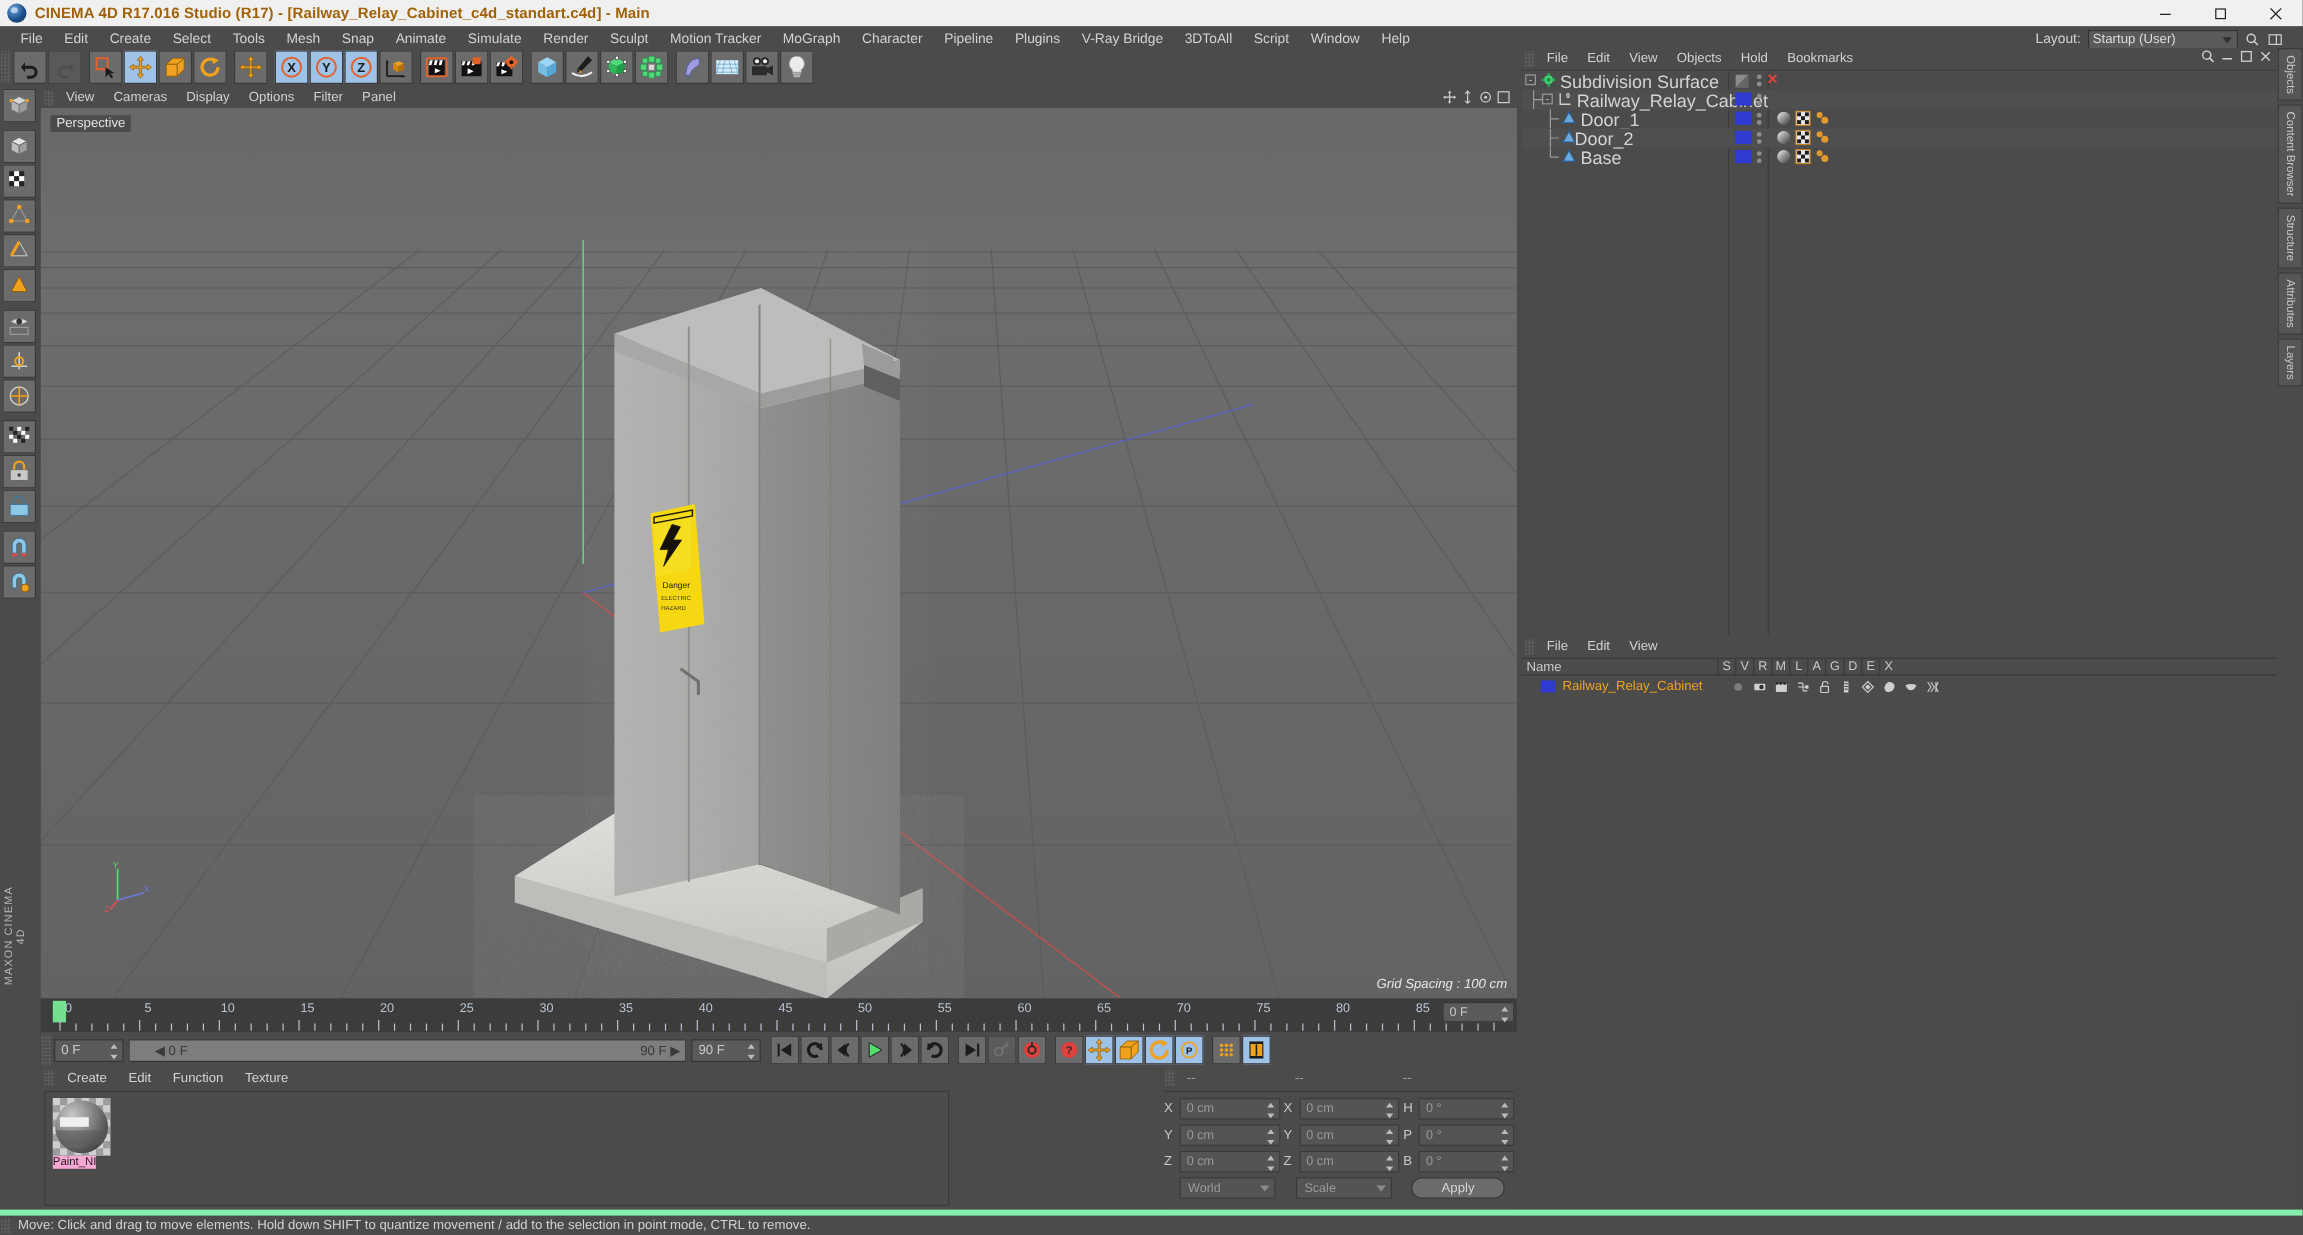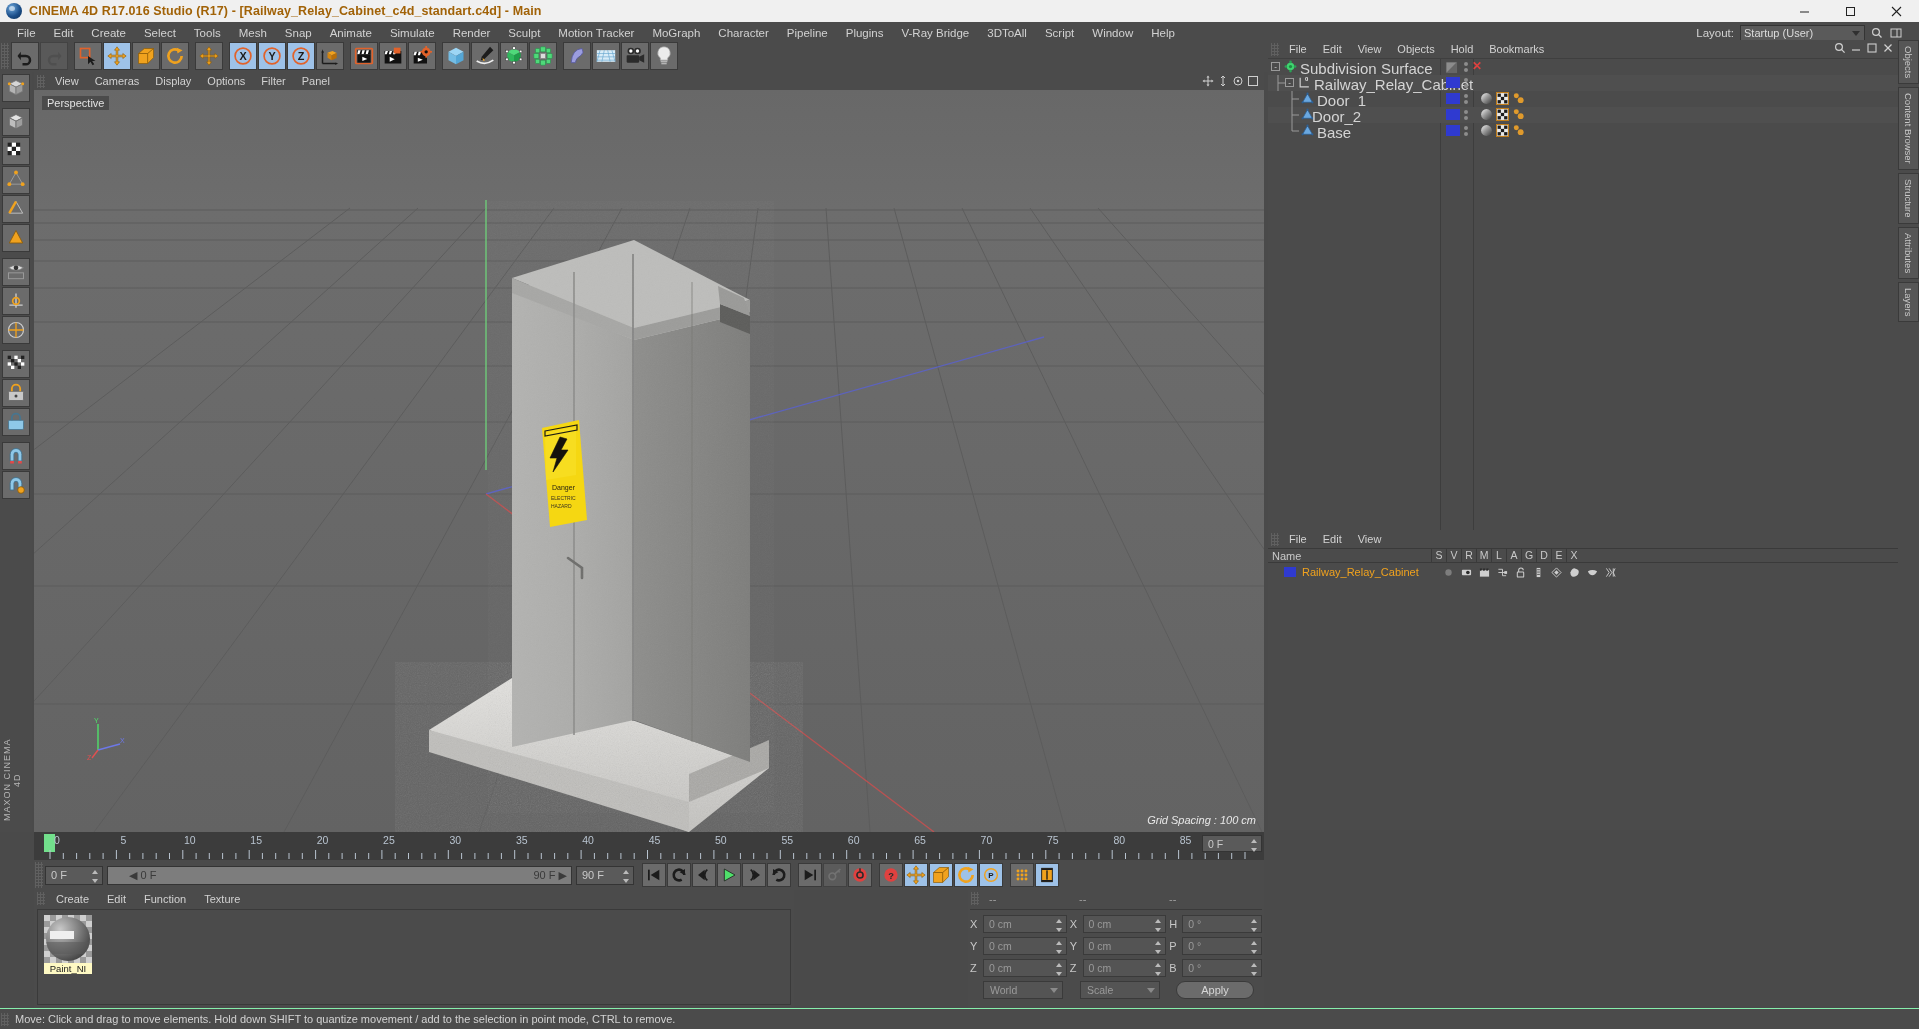--- a/index.html
+++ b/index.html
@@ -120,21 +120,21 @@
     background-image:linear-gradient(45deg,#9a9a9a 25%,transparent 25%,transparent 75%,#9a9a9a 75%),
       linear-gradient(45deg,#9a9a9a 25%,#cfcfcf 25%,#cfcfcf 75%,#9a9a9a 75%);
     background-size:12px 12px; background-position:0 0,6px 6px; position:relative;}
   .mat-ball{ position:absolute;left:2px;top:2px;width:44px;height:44px;border-radius:50%;
     background:radial-gradient(circle at 32% 28%, #c9c9c9 0%, #8d8d8d 35%, #4a4a4a 75%, #2e2e2e 100%);
     overflow:hidden;}
   .mat-ball::before{ content:"";position:absolute;left:4px;top:14px;width:24px;height:8px;
     background:#efefef; }
   .mat-ball::after{ content:"";position:absolute;left:0;top:25px;width:44px;height:12px;
     background:rgba(90,90,90,.55);}
-  .mat-nm{ width:48px; background:#fef9c3; color:#1b1b1b; font-size:9.5px;
+  .mat-nm{ width:36px; background:#f9a8d4; color:#1b1b1b; font-size:9.5px;
     text-align:center; overflow:hidden; white-space:nowrap;}
 
   
   .coord{ position:absolute; left:968px; top:890px; width:296px; height:118px;
     background:#4b4b4b; }
   .co-top{ height:17px; display:flex;align-items:center;padding-left:2px;
     font-size:11px;color:#a0a0a0;}
   .co-top .grip{height:13px;}
   .co-dash{ width:90px; padding-left:8px; }
   .co-body{ position:absolute;left:2px;top:19px;width:292px;height:96px;
@@ -199,21 +199,21 @@
   
   .rtabs{ position:absolute; right:0; top:40px; width:21px; height:790px;
     background:#4b4b4b; }
   .rtab{ width:21px; background:#565656; border:1px solid #3a3a3a;
     color:#c9c9c9; font-size:9.5px; writing-mode:vertical-rl;
     display:flex;align-items:center;justify-content:center; margin-bottom:3px;
     padding:5px 0; }
 
   
   .status{ position:absolute; left:0; bottom:0; width:1919px; height:21px;
-    background:#4b4b4b; display:flex; align-items:center; border-top:1px solid #86efac;}
+    background:#4b4b4b; display:flex; align-items:center; border-top:5px solid #86efac;}
   .status .grip{ height:13px; }
   .status-txt{ font-size:11px; color:#d2d2d2; padding-left:4px; }
 
   .ic{ display:block; }
 </style>
 </head>
 <body>
 
 <div class="titlebar">
   <div class="tb-logo"></div>

